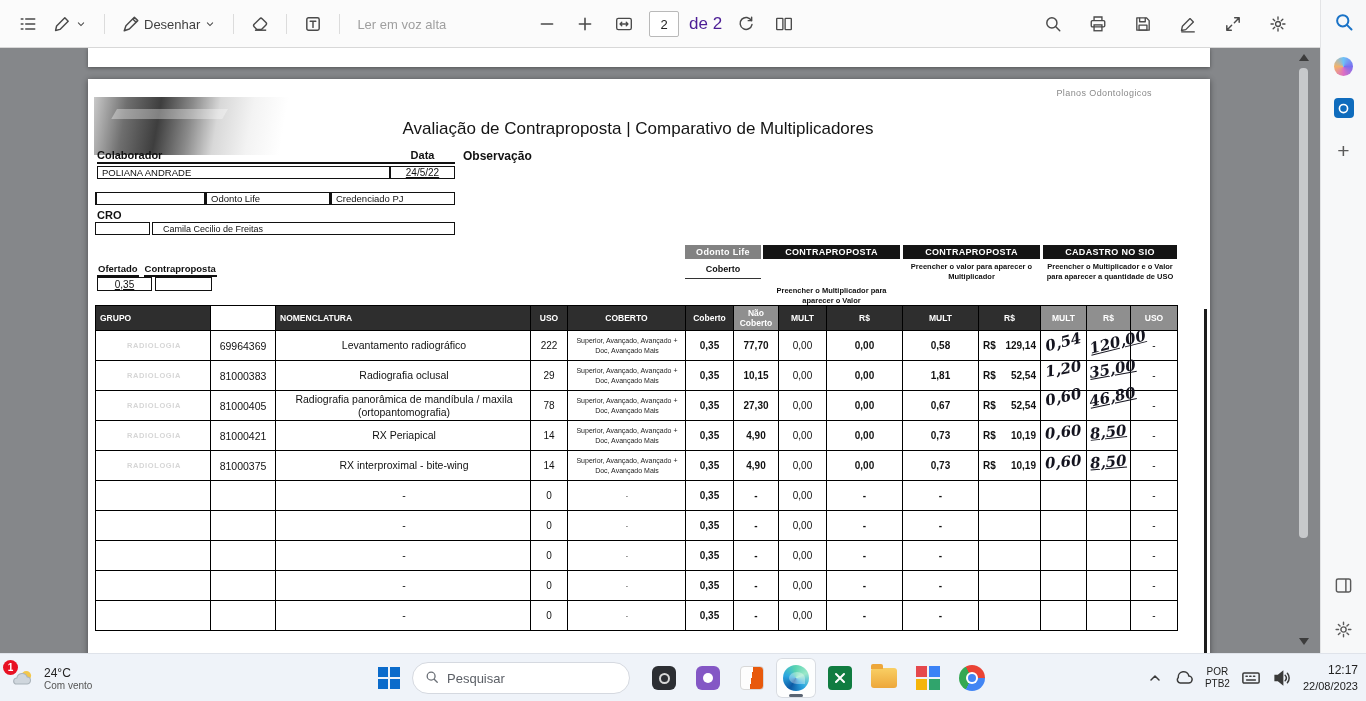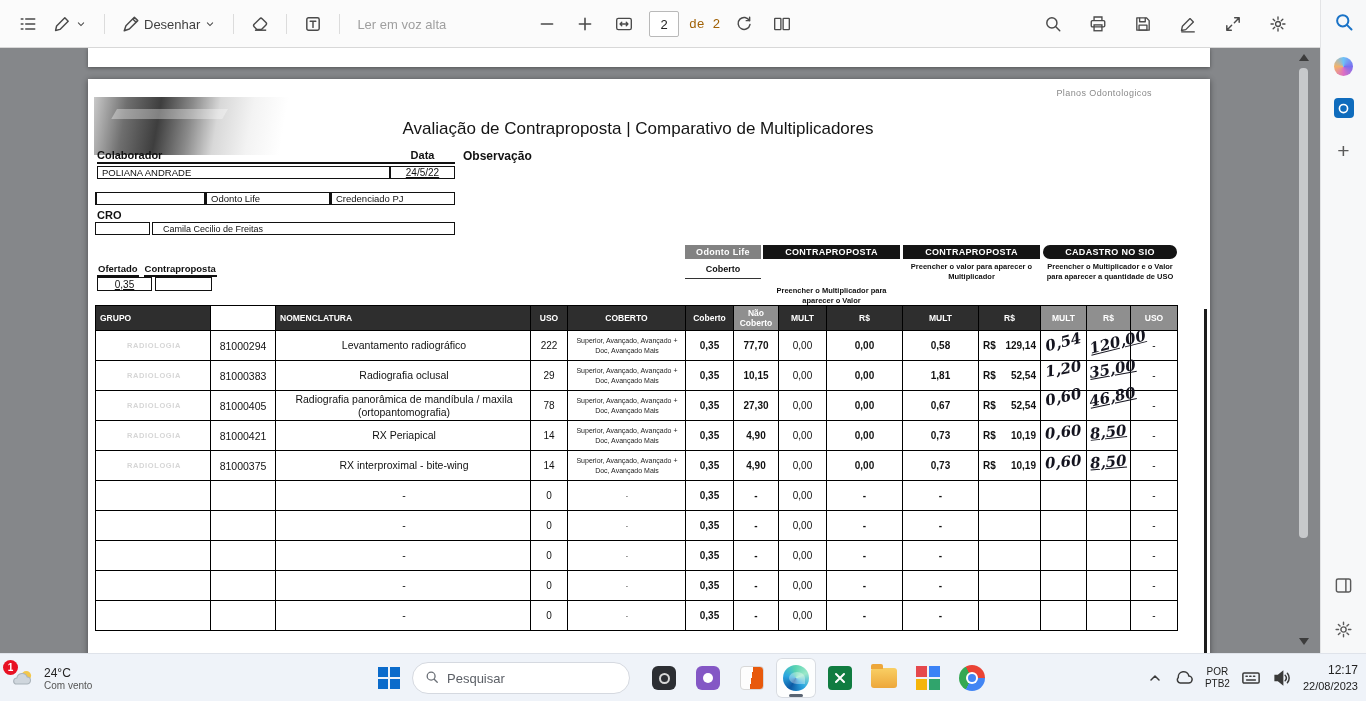--- a/index.html
+++ b/index.html
@@ -10,21 +10,21 @@
   .pdf-toolbar { position:absolute; left:0; top:0; width:1320px; height:48px; background:#fbfbfb; border-bottom:1px solid #d8d8d8; z-index:6; }
   .tb-left { position:absolute; left:14px; top:0; height:48px; display:flex; align-items:center; gap:6px; }
   .tb-center { position:absolute; left:533px; top:0; height:48px; display:flex; align-items:center; gap:10px; }
   .tb-right { position:absolute; right:28px; top:0; height:48px; display:flex; align-items:center; gap:17px; }
   .tbtn { display:flex; align-items:center; gap:4px; padding:5px; border-radius:4px; background:transparent; border:none; color:#4a4a4a; font-size:13px; cursor:pointer; }
   .tbtn svg { display:block; }
   .tb-sep { width:1px; height:20px; background:#dcdcdc; margin:0 6px; }
   .tb-label { font-size:13px; color:#3f3f3f; }
   .tb-label.disabled { color:#9f9f9f; }
   .page-input { width:30px; height:26px; border:1px solid #b9b9b9; border-radius:2px; background:#fff; text-align:center; font-size:13px; color:#222; font-family:"Liberation Sans", sans-serif; }
-  .page-total { font-size:13px; color:#a16207;font-family:Liberation Mono, monospace; }
+  .page-total { font-size:17px; color:#4c1d95; }
 
   
   .viewport { position:absolute; left:0; top:48px; width:1320px; height:605px; background:#85878a; overflow:hidden; }
   .page-prev { position:absolute; left:88px; top:0; width:1122px; height:19px; background:#ffffff; box-shadow:0 1px 4px rgba(0,0,0,.4); }
   .page { position:absolute; left:88px; top:31px; width:1122px; height:600px; background:#ffffff; box-shadow:0 1px 6px rgba(0,0,0,.45); color:#111; }
 
   
   .scan-photo { position:absolute; left:6px; top:18px; width:202px; height:58px;
     background:linear-gradient(100deg,#c9c9c9 0%,#6f6f6f 16%,#3e3e3e 32%,#8a8a8a 47%,#d8d8d8 60%,#f3f3f3 76%,#ffffff 92%); }
   .scan-photo:after { content:""; position:absolute; left:10%; top:20%; width:55%; height:18%; background:rgba(255,255,255,.35); transform:skewX(-30deg); }
@@ -54,21 +54,21 @@
   .of-row { position:absolute; left:9px; top:184px; display:flex; gap:5px; font-size:9.5px; font-weight:bold; }
   .of-row span { border-bottom:2px solid #111; padding:0 1px 1px 1px; }
   .b-of  { left:9px;  top:198px; width:55px; height:14px; font-size:10px; }
   .b-cp  { left:67px; top:198px; width:57px; height:14px; }
 
   .bands { position:absolute; left:0; top:0; width:100%; height:100%; pointer-events:none; }
   .band { position:absolute; top:166px; height:14px; color:#fff; font-weight:bold; font-size:9px; display:flex; align-items:center; justify-content:center; letter-spacing:.3px; }
   .band1 { left:597px; width:76px; background:#828282; }
   .band2 { left:675px; width:137px; background:#141414; }
   .band3 { left:815px; width:137px; background:#141414; }
-  .band4 { left:955px; width:134px; background:#141414;border-radius:7px; }
+  .band4 { left:955px; width:134px; background:#141414; }
   .band-sub { position:absolute; font-size:7.5px; font-weight:bold; color:#111; text-align:center; line-height:1.3; }
   .sub1 { left:597px; width:76px; top:185px; font-size:9px; border-bottom:1px solid #333; padding-bottom:2px; }
   .sub2 { left:675px; width:137px; top:183px;margin-top:24px; }
   .sub3 { left:815px; width:137px; top:183px; }
   .sub4 { left:955px; width:134px; top:183px; }
 
   .scan-line { position:absolute; right:3px; top:230px; width:3px; height:360px; background:#1c1c1c; }
 
   
   .cmp-table { position:absolute; left:7px; top:226px; width:1082px; border-collapse:collapse; table-layout:fixed; font-size:10px; }
@@ -393,21 +393,21 @@
               <th class="c-mult2">MULT</th>
               <th class="c-rs2">R$</th>
               <th class="c-hw1">MULT</th>
               <th class="c-hw2">R$</th>
               <th class="c-uso2">USO</th>
             </tr>
           </thead>
           <tbody>
             <tr>
               <td class="c-grupo">RADIOLOGIA</td>
-              <td class="c-code">81000294</td>
+              <td class="c-code">69964369</td>
               <td class="c-nome">Levantamento radiográfico</td>
               <td class="c-uso">222</td>
               <td class="c-cobd">Superior, Avançado, Avançado + Doc, Avançado Mais</td>
               <td class="c-cob">0,35</td>
               <td class="c-ncob">77,70</td>
               <td class="c-mult1">0,00</td>
               <td class="c-rs1">0,00</td>
               <td class="c-mult2">0,58</td>
               <td class="c-rs2">
                 <span class="cur">R$</span>

